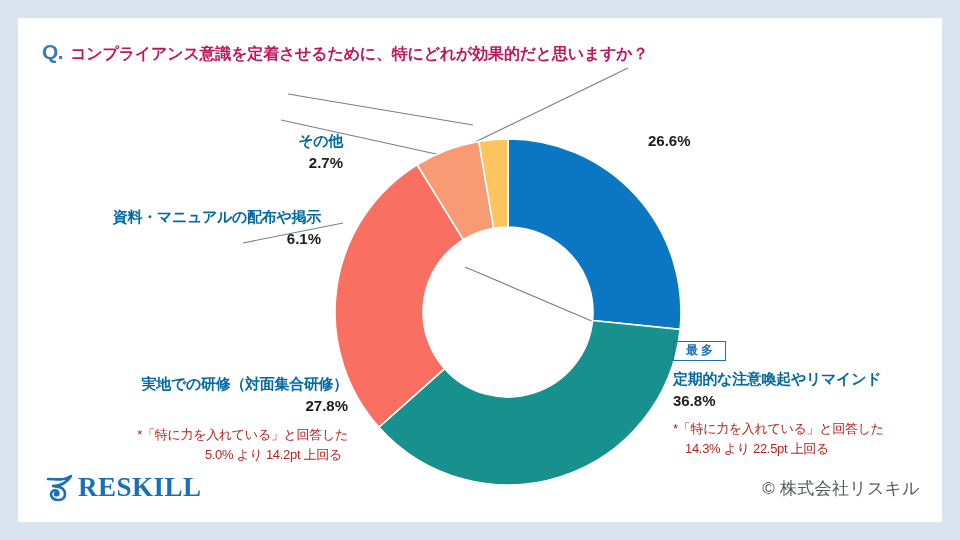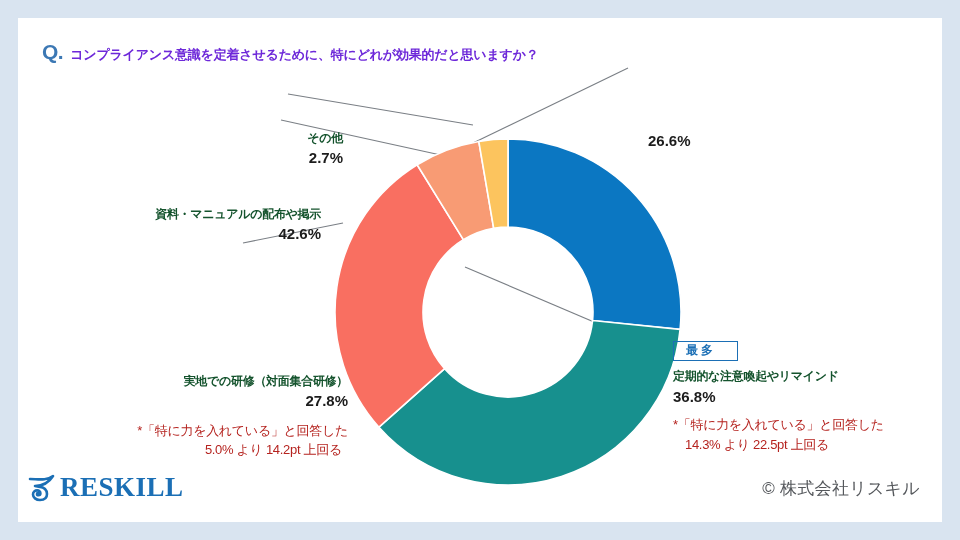--- a/index.html
+++ b/index.html
@@ -38,23 +38,23 @@
     white-space: nowrap;
   }
   #title-q {
     font-size: 21px;
     font-weight: bold;
     color: #3c78b4;
     margin-right: 7px;
     letter-spacing: -0.5px;
   }
   #title-text {
-    font-size: 13px;
-    font-weight: bold;
-    color: #6d28d9;
+    font-size: 16px;
+    font-weight: bold;
+    color: #be185d;
     letter-spacing: -0.2px;
   }
 
   
   #donut-wrap {
     position: absolute;
     left: 299px;
     top: 103px;
     width: 382px;
     height: 382px;
@@ -69,23 +69,23 @@
     height: 504px;
     pointer-events: none;
   }
 
   
   .label-block {
     position: absolute;
     white-space: nowrap;
   }
   .label-title {
-    font-size: 12px;
-    font-weight: bold;
-    color: #14532d;
+    font-size: 15px;
+    font-weight: bold;
+    color: #0369a1;
     letter-spacing: -0.3px;
     line-height: 1.45;
   }
   .label-pct {
     font-size: 15px;
     font-weight: bold;
     color: #1c1c1c;
     line-height: 1.5;
     letter-spacing: 0px;
   }
@@ -104,31 +104,31 @@
   #lbl-other     { left: 155px; top: 112px; width: 170px; }
   #lbl-material  { left:  38px; top: 188px; width: 265px; }
   #lbl-onsite    { left:  40px; top: 355px; width: 290px; }
 
   .badge {
     display: inline-block;
     border: 1.6px solid #1b6fb5;
     color: #1b6fb5;
     font-size: 12px;
     font-weight: bold;
-    padding: 2px 21px 3px 9px;
+    padding: 2px 9px 3px 9px;
     letter-spacing: 3px;
     text-indent: 3px;
     line-height: 1.1;
     margin-bottom: 7px;
   }
 
   
   #logo {
     position: absolute;
-    left: 8px;
+    left: 26px;
     bottom: 20px;
     display: flex;
     align-items: center;
   }
   #logo-mark { margin-right: 4px; display:block; }
   #logo-text {
     font-family: "Liberation Serif", "DejaVu Serif", serif;
     font-size: 27px;
     font-weight: bold;
     color: #1b6fb5;
@@ -189,21 +189,21 @@
       <div class="label-note" style="padding-left:12px;">14.3% より 22.5pt 上回る</div>
     </div>
 
     <div class="label-block ta-right" id="lbl-other">
       <div class="label-title">その他</div>
       <div class="label-pct">2.7%</div>
     </div>
 
     <div class="label-block ta-right" id="lbl-material">
       <div class="label-title">資料・マニュアルの配布や掲示</div>
-      <div class="label-pct">42.6%</div>
+      <div class="label-pct">6.1%</div>
     </div>
 
     <div class="label-block ta-right" id="lbl-onsite">
       <div class="label-title">実地での研修（対面集合研修）</div>
       <div class="label-pct">27.8%</div>
       <div class="label-note" style="margin-top:8px;">*「特に力を入れている」と回答した</div>
       <div class="label-note" style="padding-right:6px;">5.0% より 14.2pt 上回る</div>
     </div>
 
     <div id="logo">

